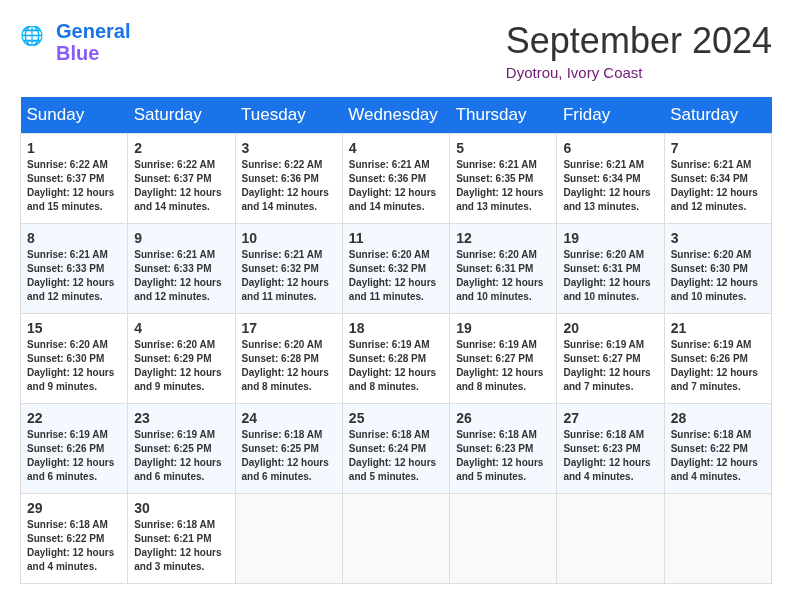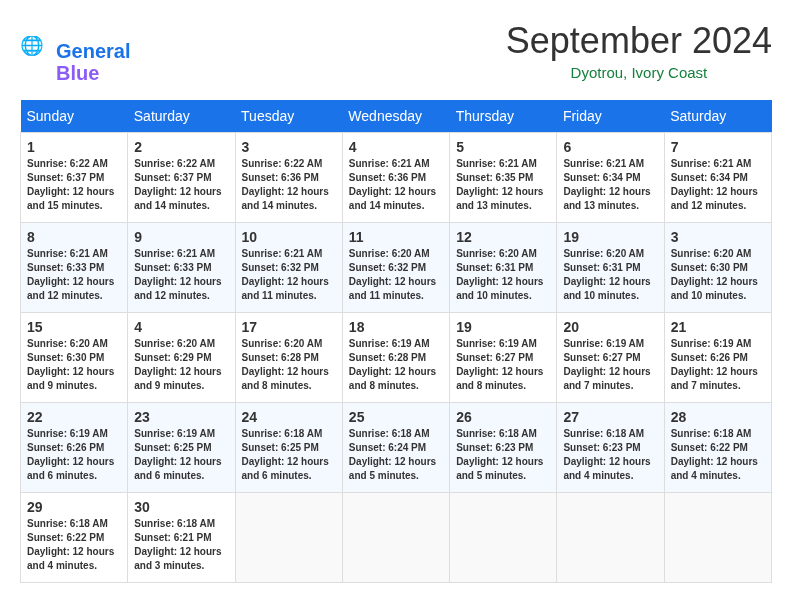--- a/index.html
+++ b/index.html
@@ -19,53 +19,52 @@
     .logo {
       display: flex;
       align-items: center;
       gap: 4px;
     }
     .logo-text {
       font-size: 20px;
       font-weight: bold;
       color: #333;
       line-height: 1.1;
-      margin-top: 20px;
     }
     .logo-text span {
       color: #1a73e8;
     }
     .logo-icon {
       width: 32px;
       height: 32px;
     }
     .title-block {
-      text-align: center;
+      text-align: left;
     }
     .month-title {
       font-size: 36px;
       color: #333;
       font-weight: normal;
     }
     .location {
       font-size: 15px;
-      color: #15803d;
+      color: #701a75;
       margin-top: 2px;
     }
     table {
       width: 100%;
       border-collapse: collapse;
       font-size: 11px;
     }
     thead tr th {
       background-color: #1a73e8;
       color: white;
       text-align: left;
       padding: 8px 6px;
-      font-size: 14px;
+      font-size: 17px;
       font-weight: normal;
     }
     tbody tr td {
       vertical-align: top;
       padding: 6px 6px;
       border: 1px solid #ddd;
       color: #333;
       width: calc(100% / 7);
       height: 90px;
     }

